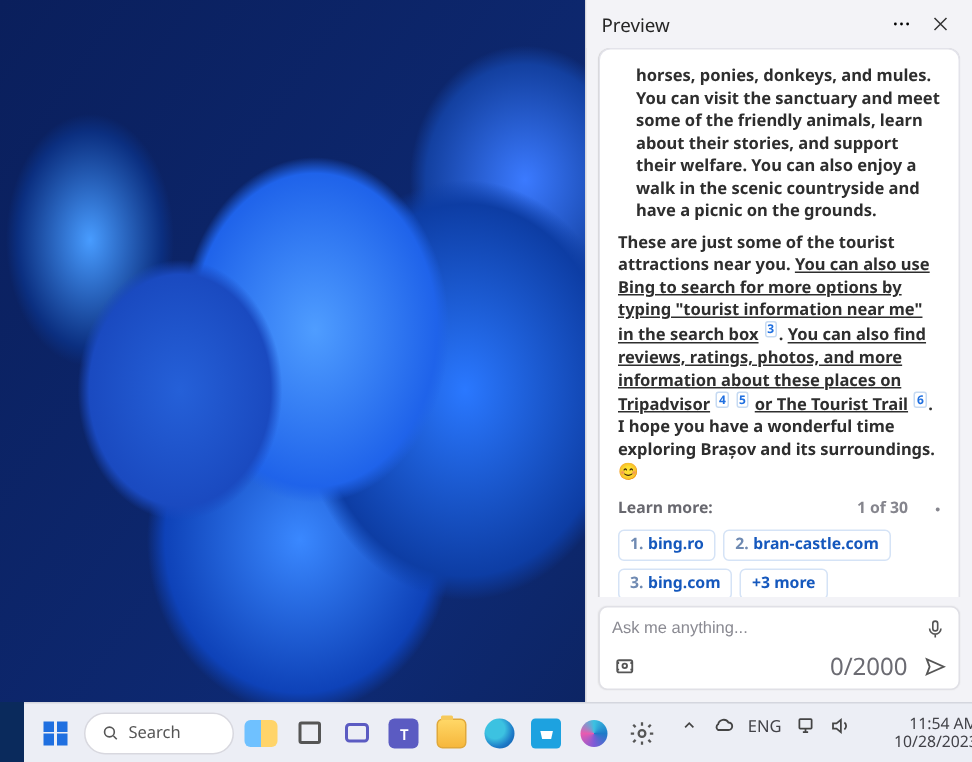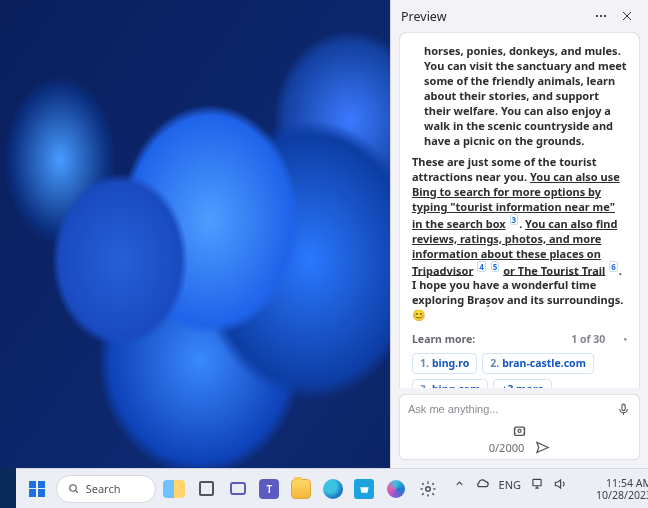--- a/index.html
+++ b/index.html
@@ -61,21 +61,21 @@
   }
   .ask-box {
     background: #fff; border: 1px solid #e0e0e6; border-radius: 6px;
     padding: 6px 8px 4px 8px; box-shadow: 0 0 1px #ddd;
   }
   .ask-input {
     border: none; outline: none; font-size: 11px; color: #333; width: 100%;
     background: transparent;
   }
   .ask-input::placeholder { color: #8a8a92; }
-  .ask-row2 { display: flex; align-items: center; justify-content: space-between; margin-top: 6px; color: #6b6b72; font-size: 11px; flex-direction: column; }
+  .ask-row2 { display: flex; align-items: center; justify-content: space-between; margin-top: 6px; color: #6b6b72; font-size: 16px; }
   .ic { width: 16px; height: 16px; display:inline-flex; align-items:center; justify-content:center; }
 
   
   .taskbar {
     position: absolute; left: 16px; bottom: 0; width: 648px; height: 40px;
     background: #eceef5; border-top: 1px solid #d4d6de;
     display: flex; align-items: center; padding: 0 8px; gap: 6px;
     font-size: 11px; color: #2e2e2e;
   }
   .tb-btn { width: 26px; height: 26px; border-radius: 4px; display:flex; align-items:center; justify-content:center; cursor:pointer; }

